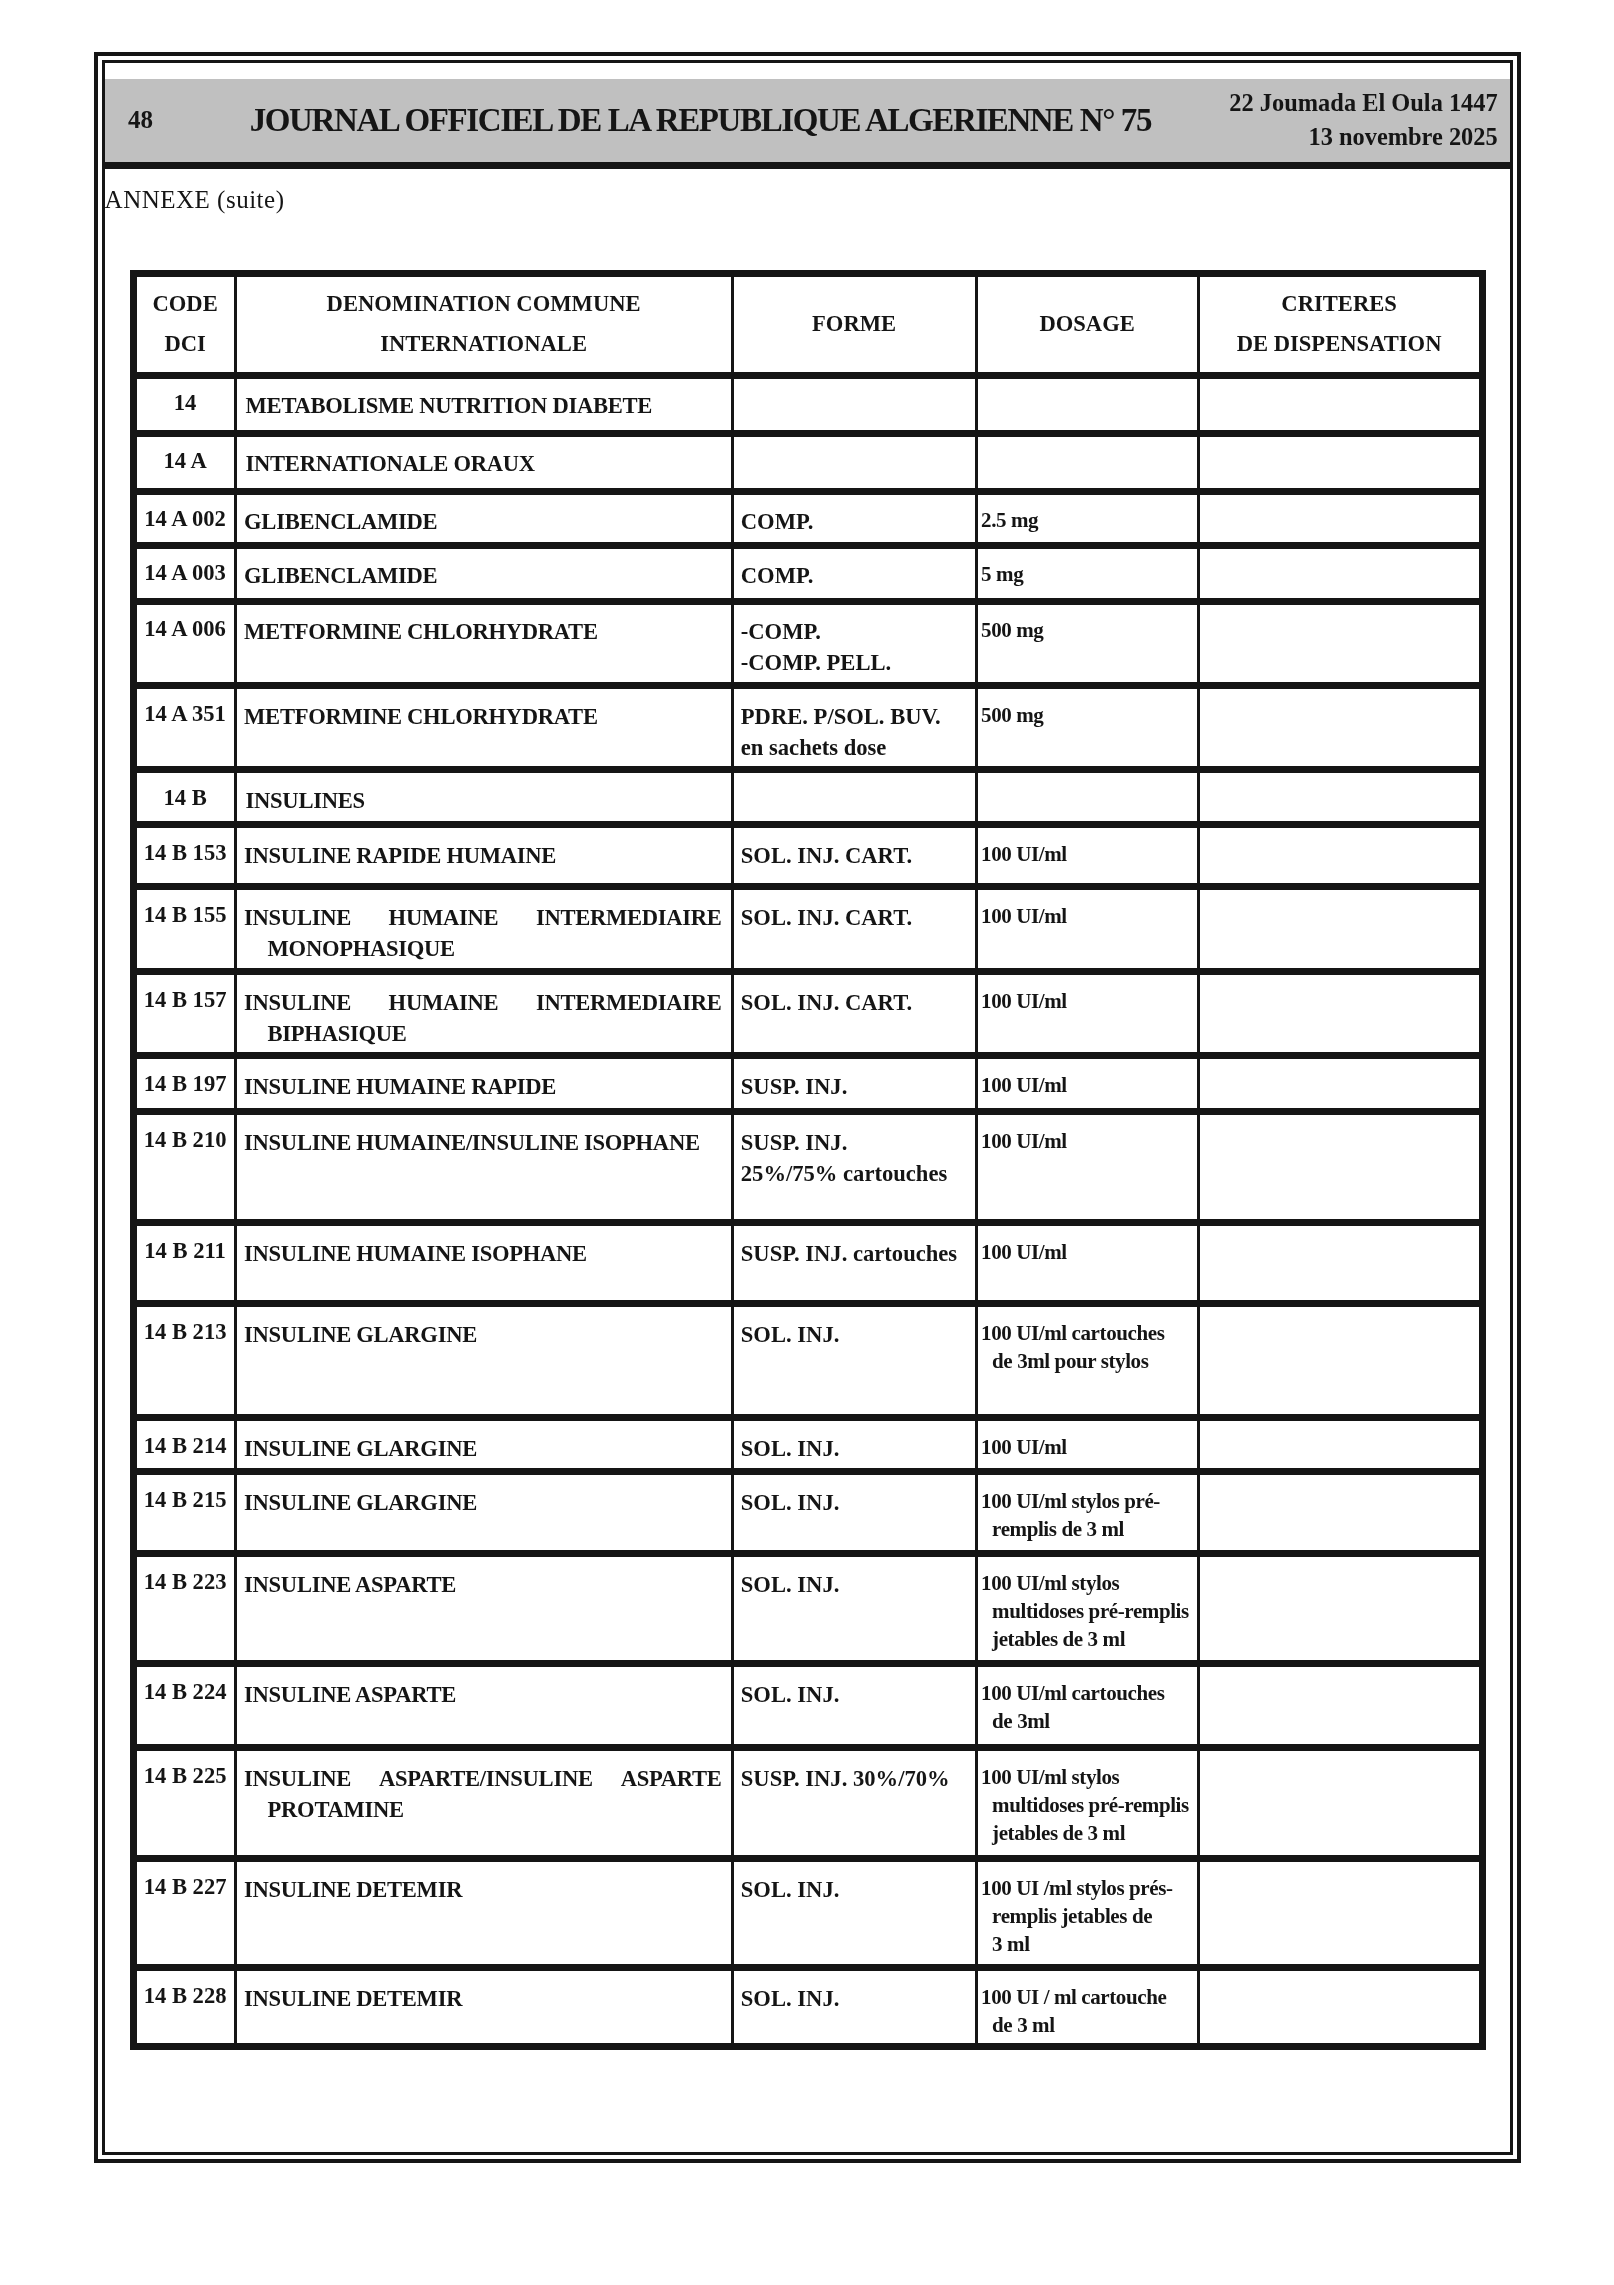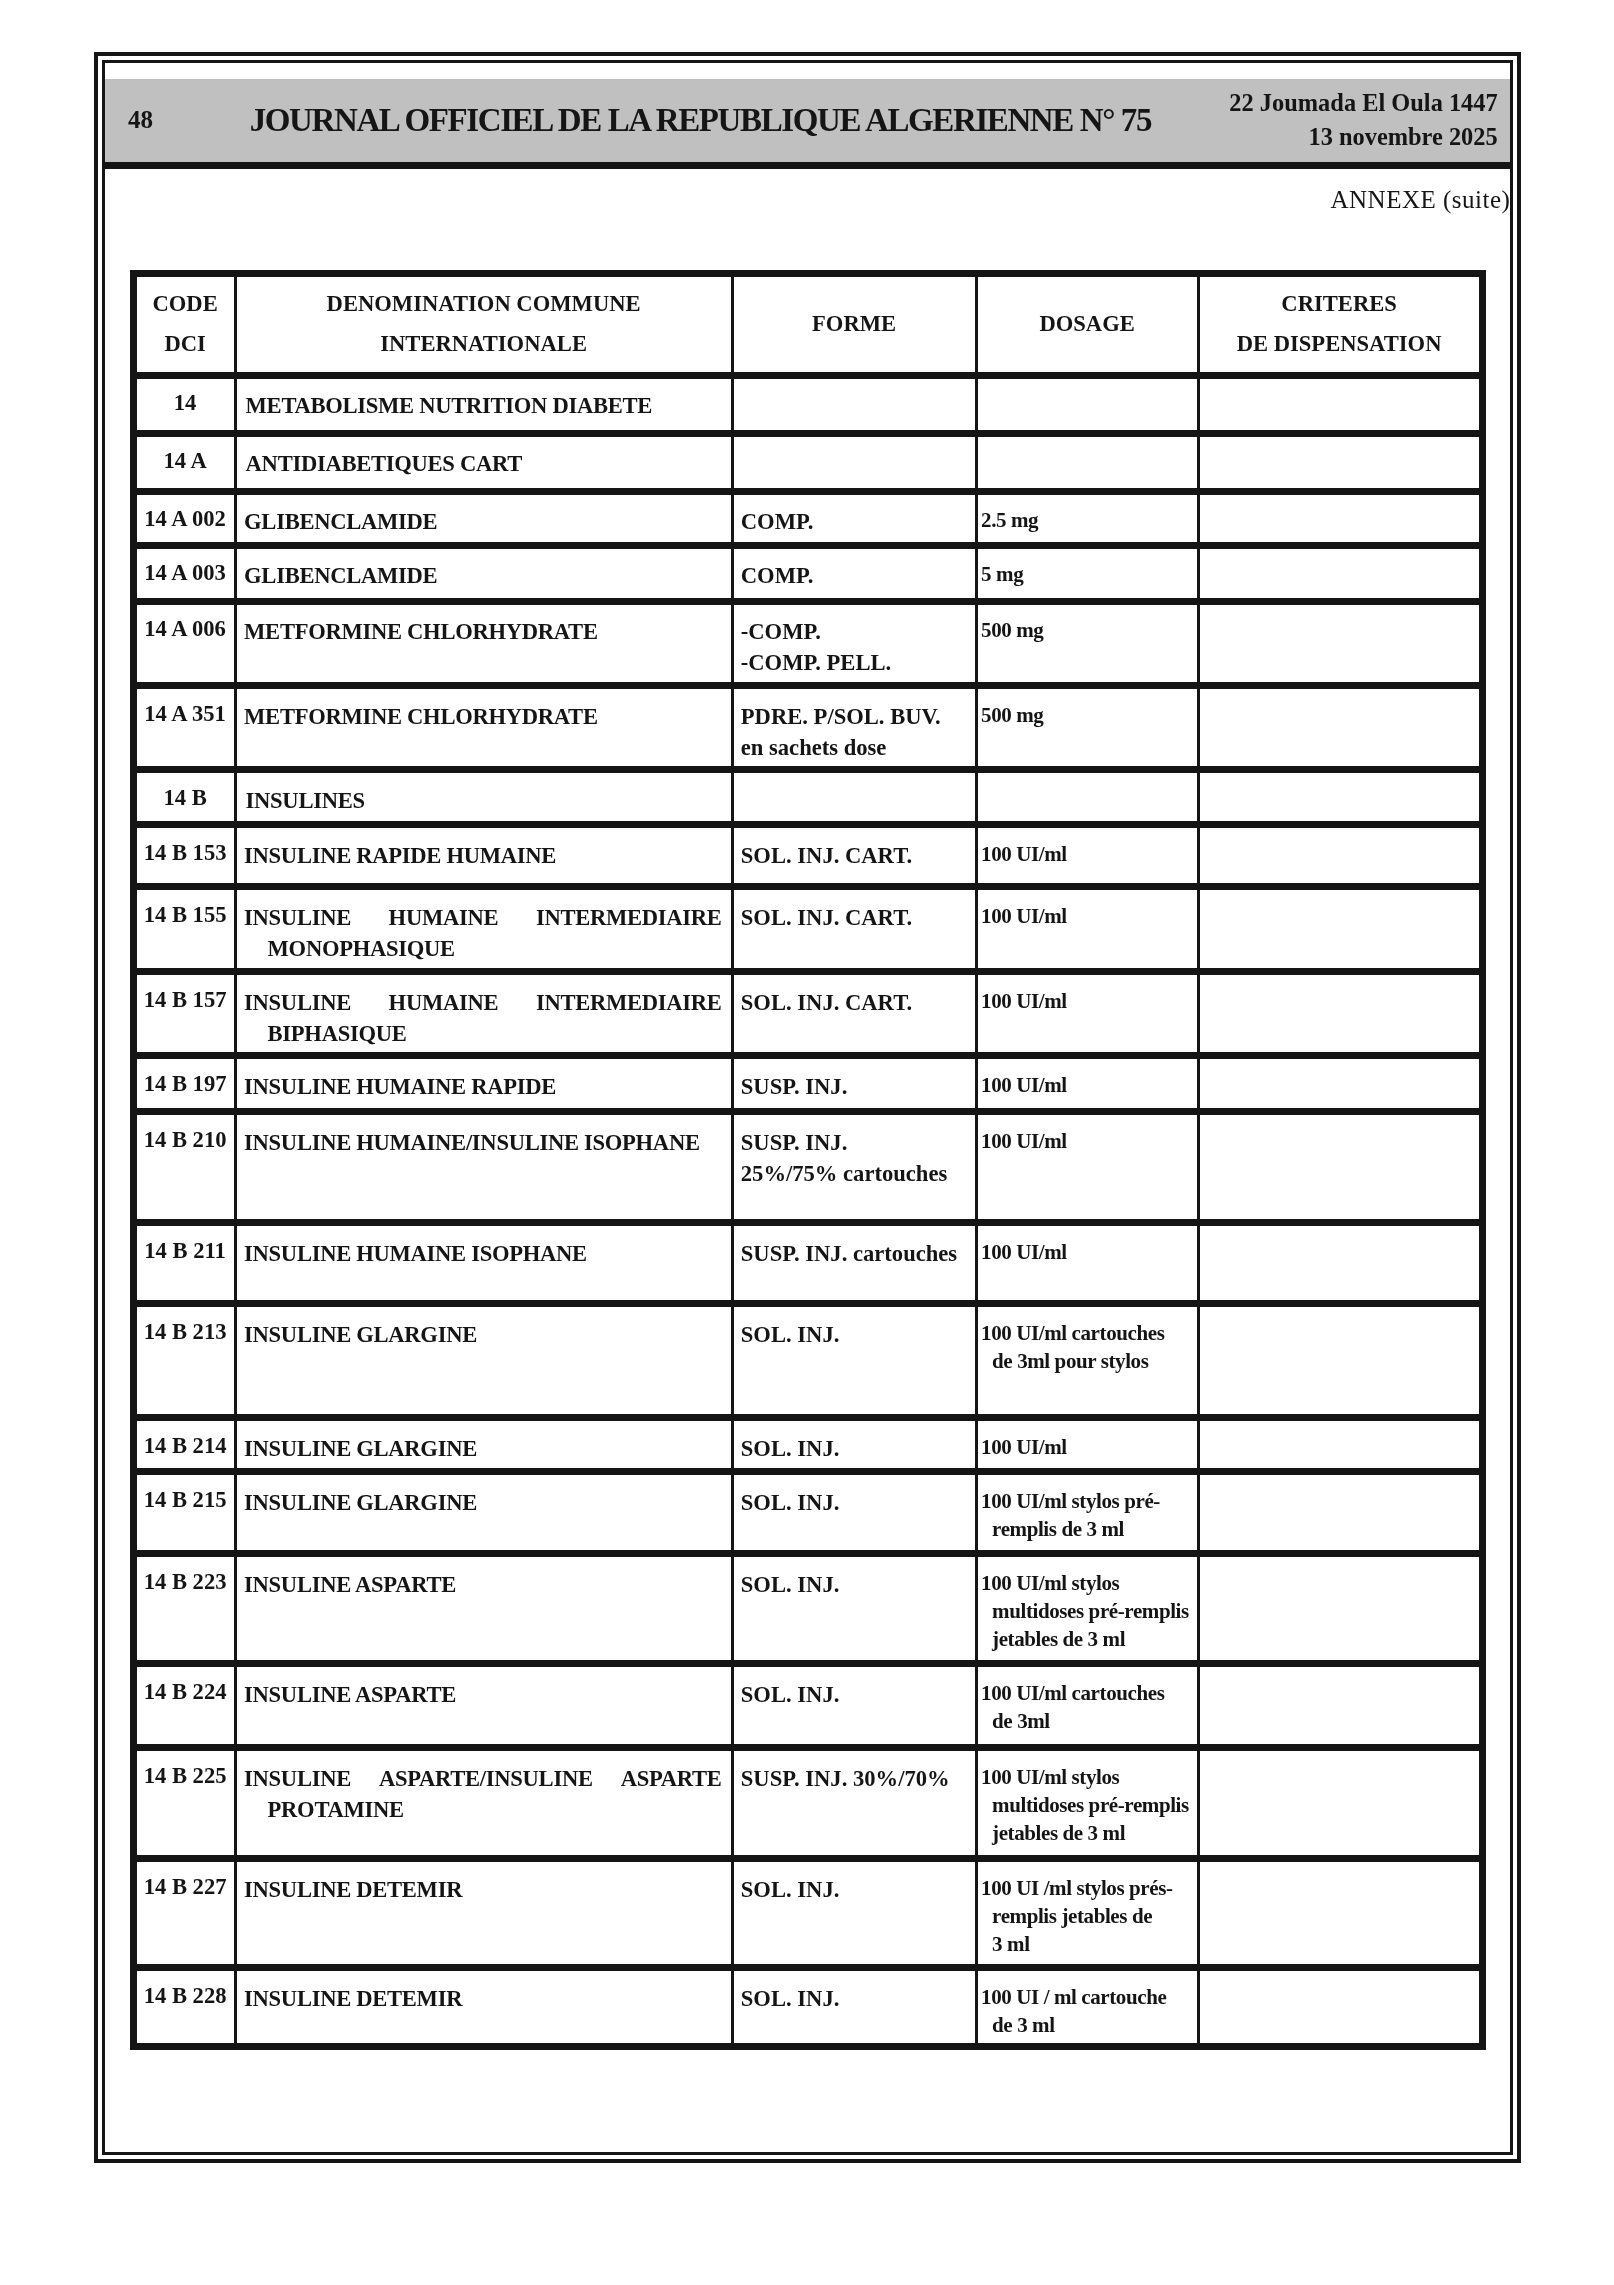--- a/index.html
+++ b/index.html
@@ -58,21 +58,21 @@
     width:312px;
     text-align:right;
     padding-right:12.7px;
     font-weight:bold;
     font-size:24.4px;
     line-height:34px;
   }
   .annexe-title{
     position:absolute;
     top:123px;left:0;width:100%;
-    text-align:right;
+    text-align:left;
     font-size:25px;
     font-weight:normal;
     letter-spacing:0.5px;
   }
   table.annexe-table{
     position:absolute;
     left:25px;top:207px;
     width:1349px;
     border-collapse:collapse;
     table-layout:fixed;
@@ -186,21 +186,21 @@
       <tbody>
           <tr class="section" style="height: 58px;">
             <td class="col-code">14</td>
             <td class="col-denomination">METABOLISME NUTRITION DIABETE</td>
             <td class="col-forme"></td>
             <td class="col-dosage"></td>
             <td class="col-criteres"></td>
           </tr>
           <tr class="section" style="height: 58px;">
             <td class="col-code">14 A</td>
-            <td class="col-denomination">ANTIDIABETIQUES CART</td>
+            <td class="col-denomination">INTERNATIONALE ORAUX</td>
             <td class="col-forme"></td>
             <td class="col-dosage"></td>
             <td class="col-criteres"></td>
           </tr>
           <tr style="height: 54px;">
             <td class="col-code">14 A 002</td>
             <td class="col-denomination">GLIBENCLAMIDE</td>
             <td class="col-forme">COMP.</td>
             <td class="col-dosage">2.5 mg</td>
             <td class="col-criteres"></td>

